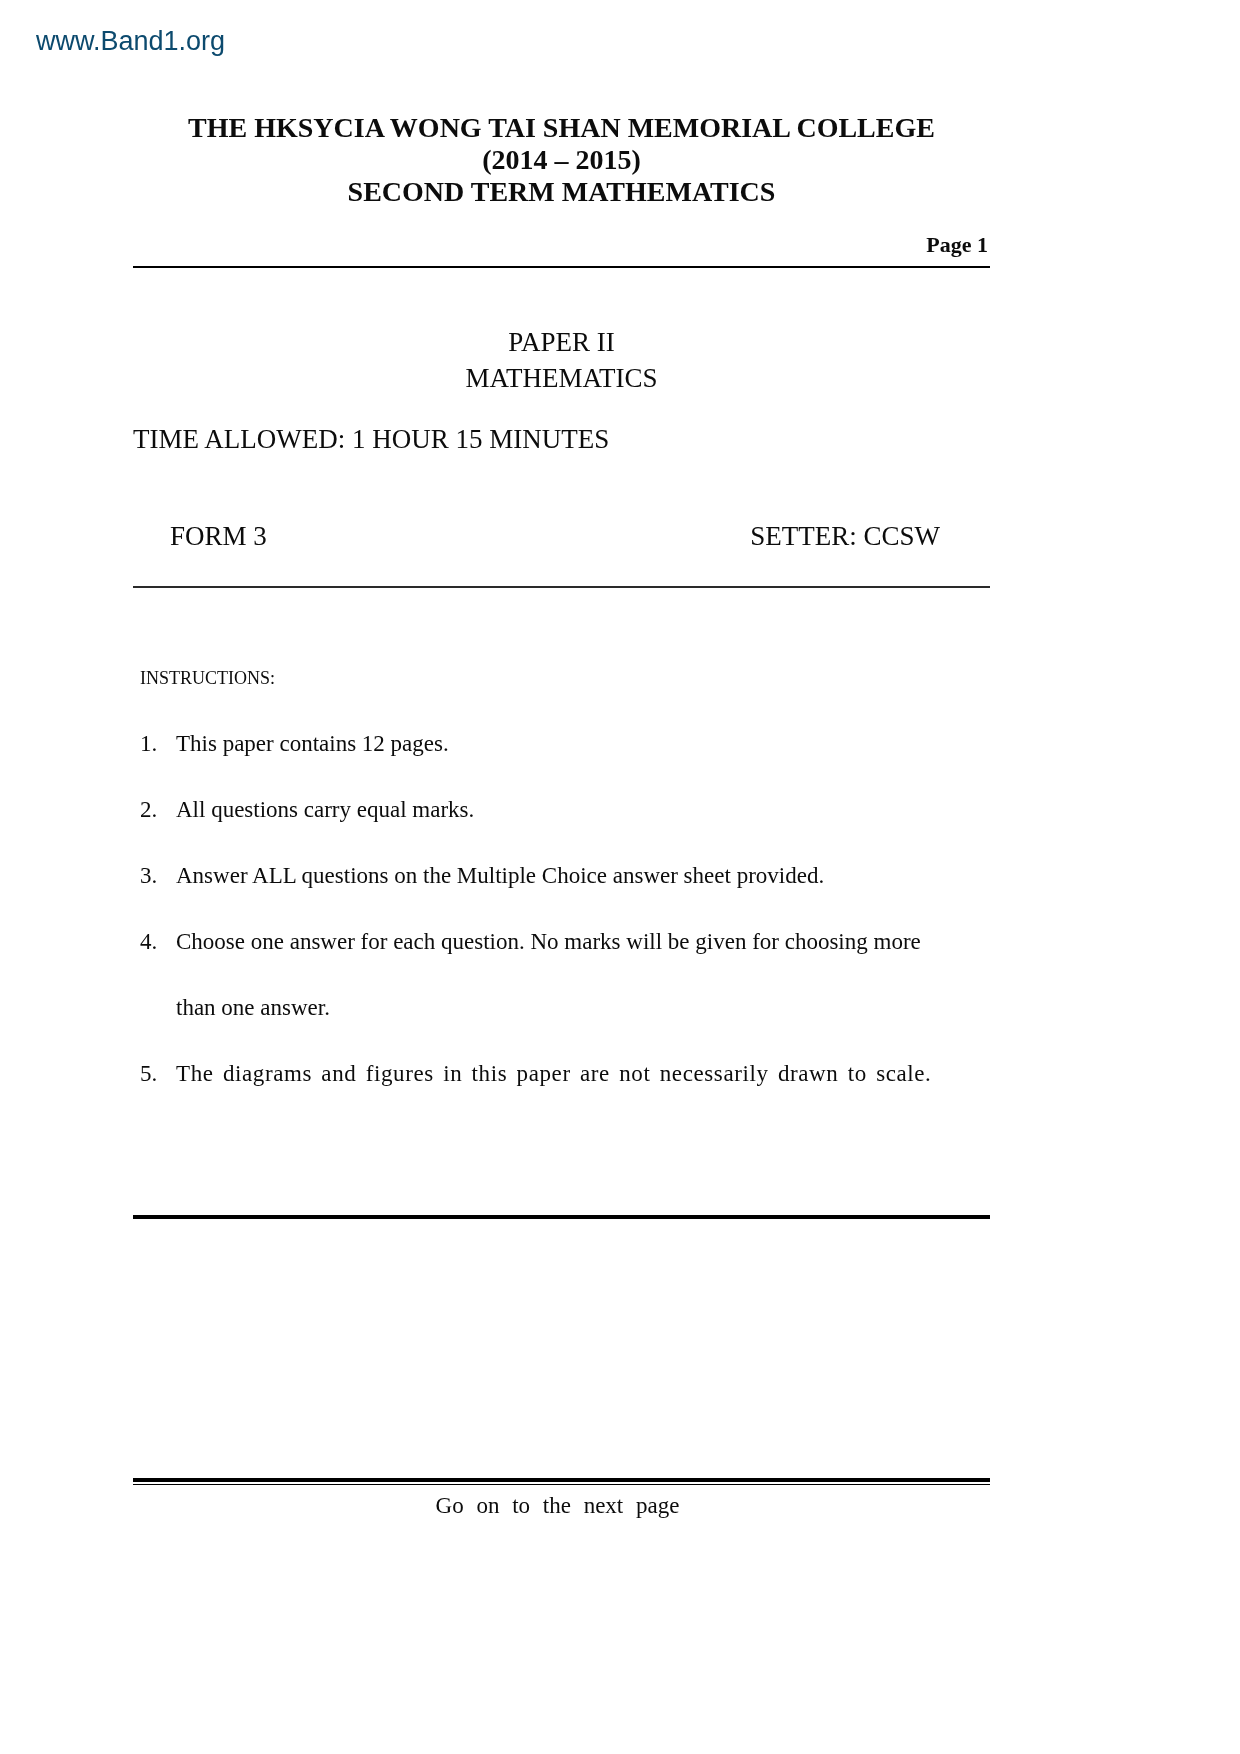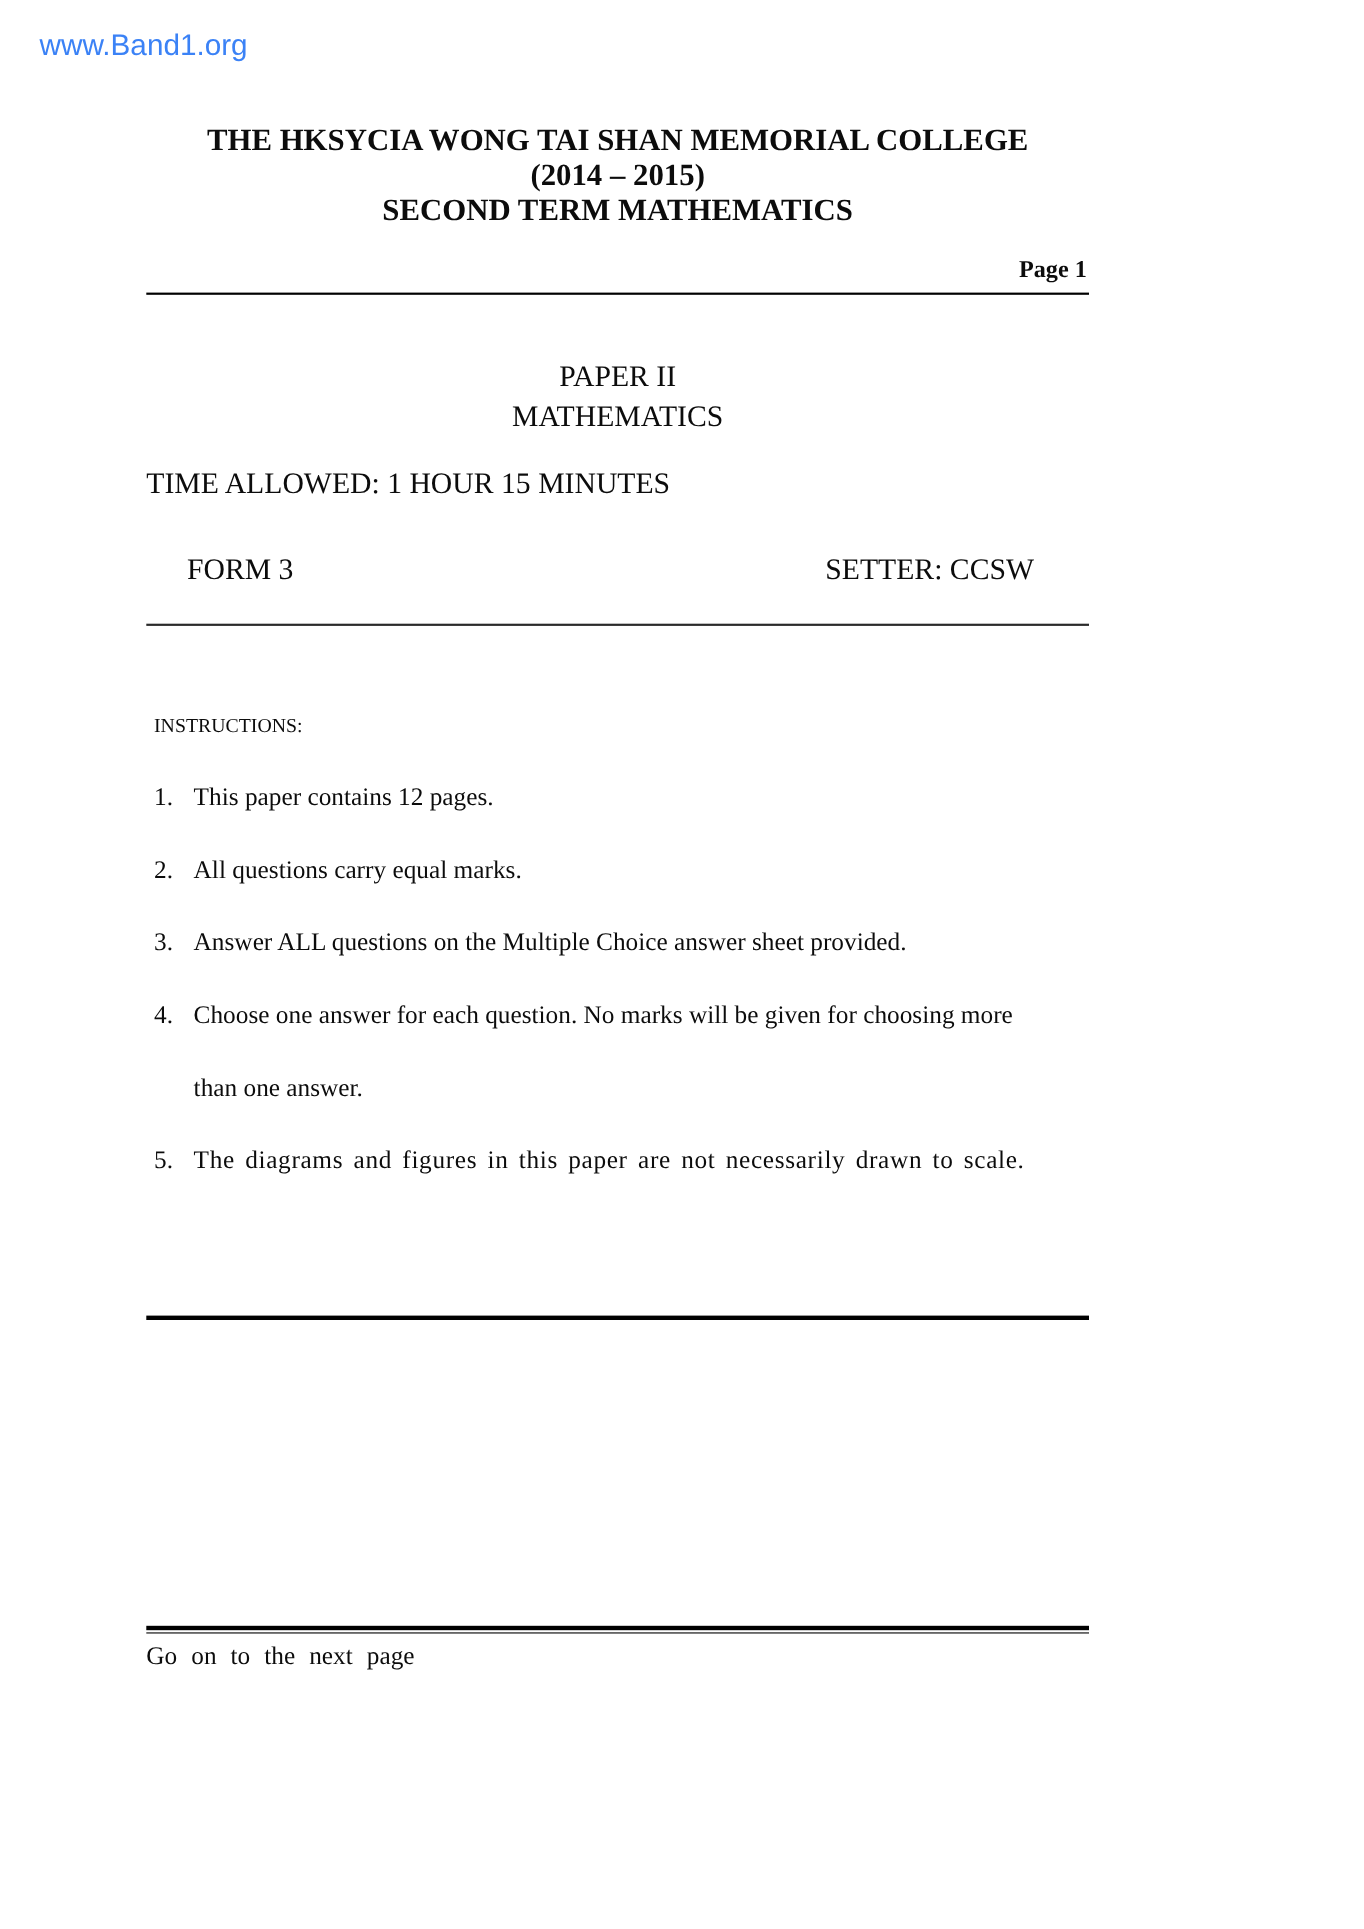--- a/index.html
+++ b/index.html
@@ -11,21 +11,21 @@
     font-family: "Liberation Serif", serif;
     color: #0c0c0c;
     overflow: hidden;
   }
   .watermark {
     position: absolute;
     top: 26px;
     left: 36px;
     font-family: "Liberation Sans", sans-serif;
     font-size: 27px;
-    color: #3b82f6;
+    color: #0c4a6e;
   }
   .content {
     position: absolute;
     left: 133px;
     top: 0;
     width: 857px;
   }
   .school-header {
     margin-top: 112px;
     text-align: center;
@@ -47,21 +47,21 @@
     text-align: center;
     font-size: 27px;
     line-height: 36px;
   }
   .time-allowed {
     margin-top: 28px;
     text-align: left;
     font-size: 27px;
   }
   .form-row {
-    margin-top: 47px;
+    margin-top: 66px;
     display: flex;
     justify-content: space-between;
     font-size: 27px;
     padding-left: 37px;
     padding-right: 50px;
   }
   .mid-rule {
     margin-top: 34px;
     border-top: 2px solid #2a2a2a;
     height: 0;
@@ -107,21 +107,21 @@
     border-top: 4px solid #000;
     height: 0;
   }
   .double-rule-thin {
     margin-top: 2px;
     border-top: 1px solid #000;
     height: 0;
   }
   .next-page {
     margin-top: 8px;
-    text-align: left;
+    text-align: center;
     font-size: 23px;
     word-spacing: 7px;
     padding-right: 8px;
   }
 </style>
 </head>
 <body>
 
 <div class="page">
 

